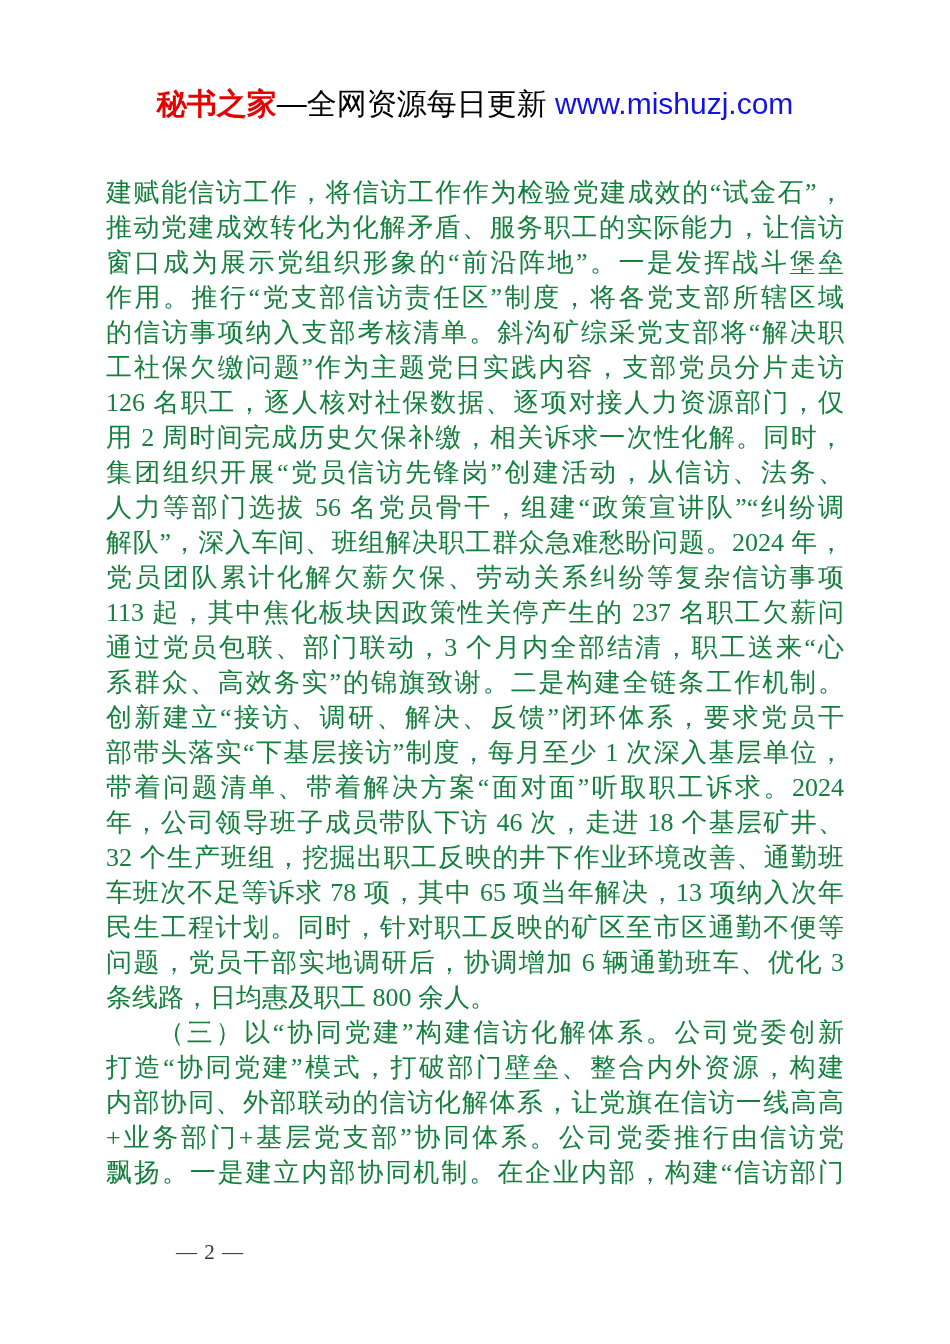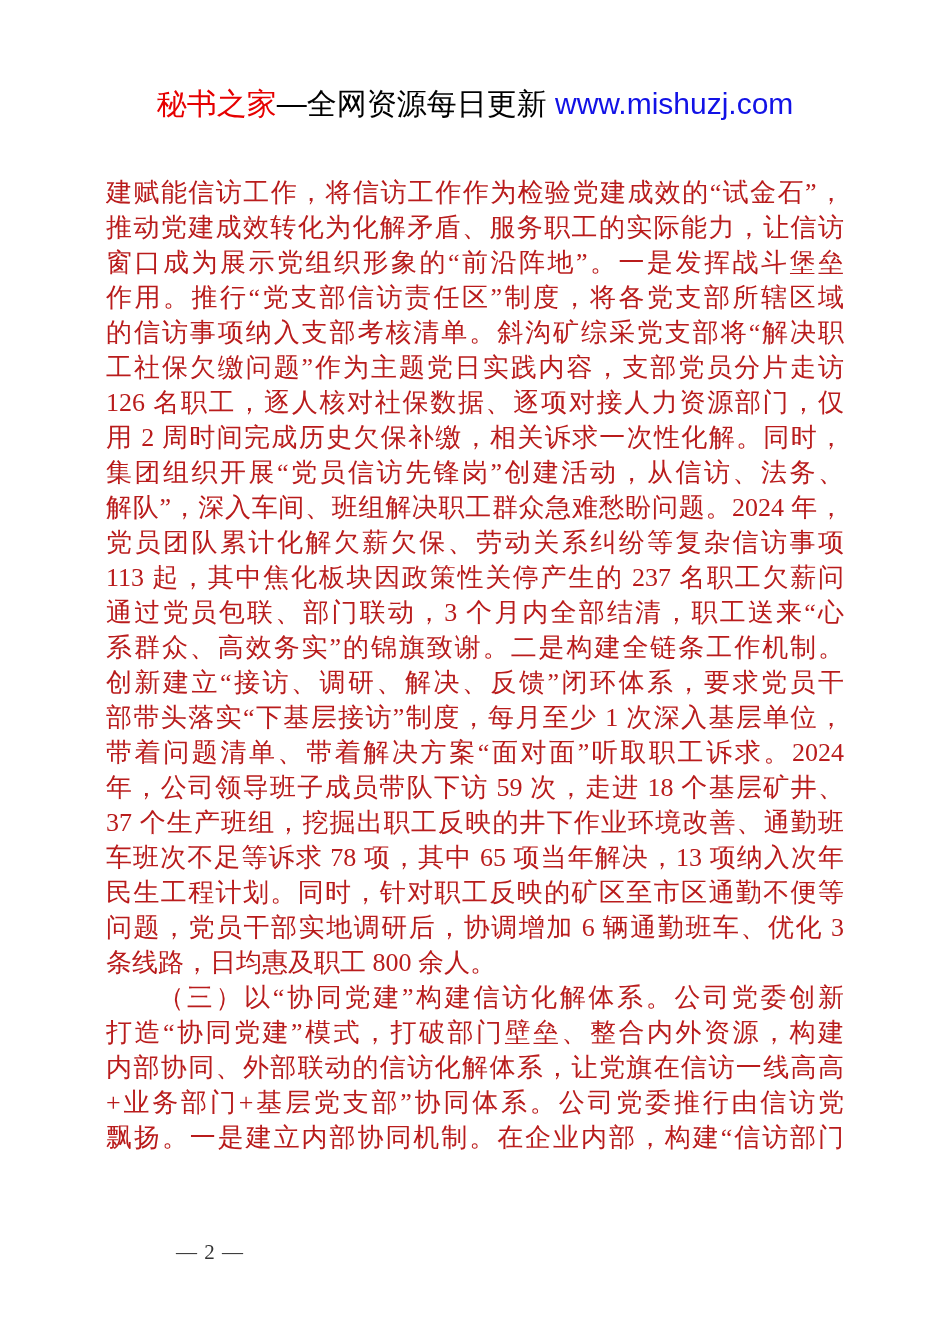--- a/index.html
+++ b/index.html
@@ -1,23 +1,23 @@
 <!DOCTYPE html>
 <html><head>
 <meta charset="utf-8">
 <style>
   html,body{margin:0;padding:0;background:#ffffff;}
   .page{position:relative;width:950px;height:1344px;background:#ffffff;overflow:hidden;
         font-family:"Liberation Serif",serif;color:#000;}
   .header{position:absolute;top:85px;left:0;width:950px;text-align:center;
           font-family:"Liberation Sans",sans-serif;font-size:30px;line-height:37px;
           white-space:pre;}
-  .brand{font-weight:normal;}
+  .brand{font-weight:bold;}
   .doc-body{position:absolute;left:106px;top:175px;width:738px;
-            font-family:"Liberation Serif",serif;font-size:26px;color:#b91c1c;}
+            font-family:"Liberation Serif",serif;font-size:26px;color:#15803d;}
   .line{height:35px;line-height:35px;overflow:hidden;
         text-align:justify;text-align-last:justify;text-justify:inter-character;}
   .line.para-end{text-align-last:left;}
   .line.indent{padding-left:52px;}
   .b{font-weight:normal;}
   .page-number{position:absolute;left:176px;top:1240px;
                font-family:"Liberation Serif",serif;font-size:21px;color:#333;
                white-space:pre;letter-spacing:1px;}
 </style>
 </head>
@@ -30,30 +30,31 @@
   <div class="doc-body">
       <div class="line"><span>建赋能信访工作，将信访工作作为检验党建成效的“试金石”，</span></div>
       <div class="line"><span>推动党建成效转化为化解矛盾、服务职工的实际能力，让信访</span></div>
       <div class="line"><span>窗口成为展示党组织形象的“前沿阵地”。</span><span class="b">一是</span><span>发挥战斗堡垒</span></div>
       <div class="line"><span>作用。推行“党支部信访责任区”制度，将各党支部所辖区域</span></div>
       <div class="line"><span>的信访事项纳入支部考核清单。斜沟矿综采党支部将“解决职</span></div>
       <div class="line"><span>工社保欠缴问题”作为主题党日实践内容，支部党员分片走访</span></div>
       <div class="line"><span>126 名职工，逐人核对社保数据、逐项对接人力资源部门，仅</span></div>
       <div class="line"><span>用 2 周时间完成历史欠保补缴，相关诉求一次性化解。同时，</span></div>
       <div class="line"><span>集团组织开展“党员信访先锋岗”创建活动，从信访、法务、</span></div>
+      <div class="line"><span>人力等部门选拔 56 名党员骨干，组建“政策宣讲队”“纠纷调</span></div>
       <div class="line"><span>解队”，深入车间、班组解决职工群众急难愁盼问题。2024 年，</span></div>
       <div class="line"><span>党员团队累计化解欠薪欠保、劳动关系纠纷等复杂信访事项</span></div>
       <div class="line"><span>113 起，其中焦化板块因政策性关停产生的 237 名职工欠薪问题，</span></div>
       <div class="line"><span>通过党员包联、部门联动，3 个月内全部结清，职工送来“心</span></div>
       <div class="line"><span>系群众、高效务实”的锦旗致谢。</span><span class="b">二是</span><span>构建全链条工作机制。</span></div>
       <div class="line"><span>创新建立“接访、调研、解决、反馈”闭环体系，要求党员干</span></div>
       <div class="line"><span>部带头落实“下基层接访”制度，每月至少 1 次深入基层单位，</span></div>
       <div class="line"><span>带着问题清单、带着解决方案“面对面”听取职工诉求。2024</span></div>
-      <div class="line"><span>年，公司领导班子成员带队下访 59 次，走进 18 个基层矿井、</span></div>
-      <div class="line"><span>37 个生产班组，挖掘出职工反映的井下作业环境改善、通勤班</span></div>
+      <div class="line"><span>年，公司领导班子成员带队下访 46 次，走进 18 个基层矿井、</span></div>
+      <div class="line"><span>32 个生产班组，挖掘出职工反映的井下作业环境改善、通勤班</span></div>
       <div class="line"><span>车班次不足等诉求 78 项，其中 65 项当年解决，13 项纳入次年</span></div>
       <div class="line"><span>民生工程计划。同时，针对职工反映的矿区至市区通勤不便等</span></div>
       <div class="line"><span>问题，党员干部实地调研后，协调增加 6 辆通勤班车、优化 3</span></div>
       <div class="line para-end"><span>条线路，日均惠及职工 800 余人。</span></div>
       <div class="line indent"><span>（三）以“协同党建”构建信访化解体系。公司党委创新</span></div>
       <div class="line"><span>打造“协同党建”模式，打破部门壁垒、整合内外资源，构建</span></div>
       <div class="line"><span>内部协同、外部联动的信访化解体系，让党旗在信访一线高高</span></div>
       <div class="line"><span>+业务部门+基层党支部”协同体系。公司党委推行由信访党</span></div>
       <div class="line"><span>飘扬。</span><span class="b">一是</span><span>建立内部协同机制。在企业内部，构建“信访部门</span></div>
     </div>

